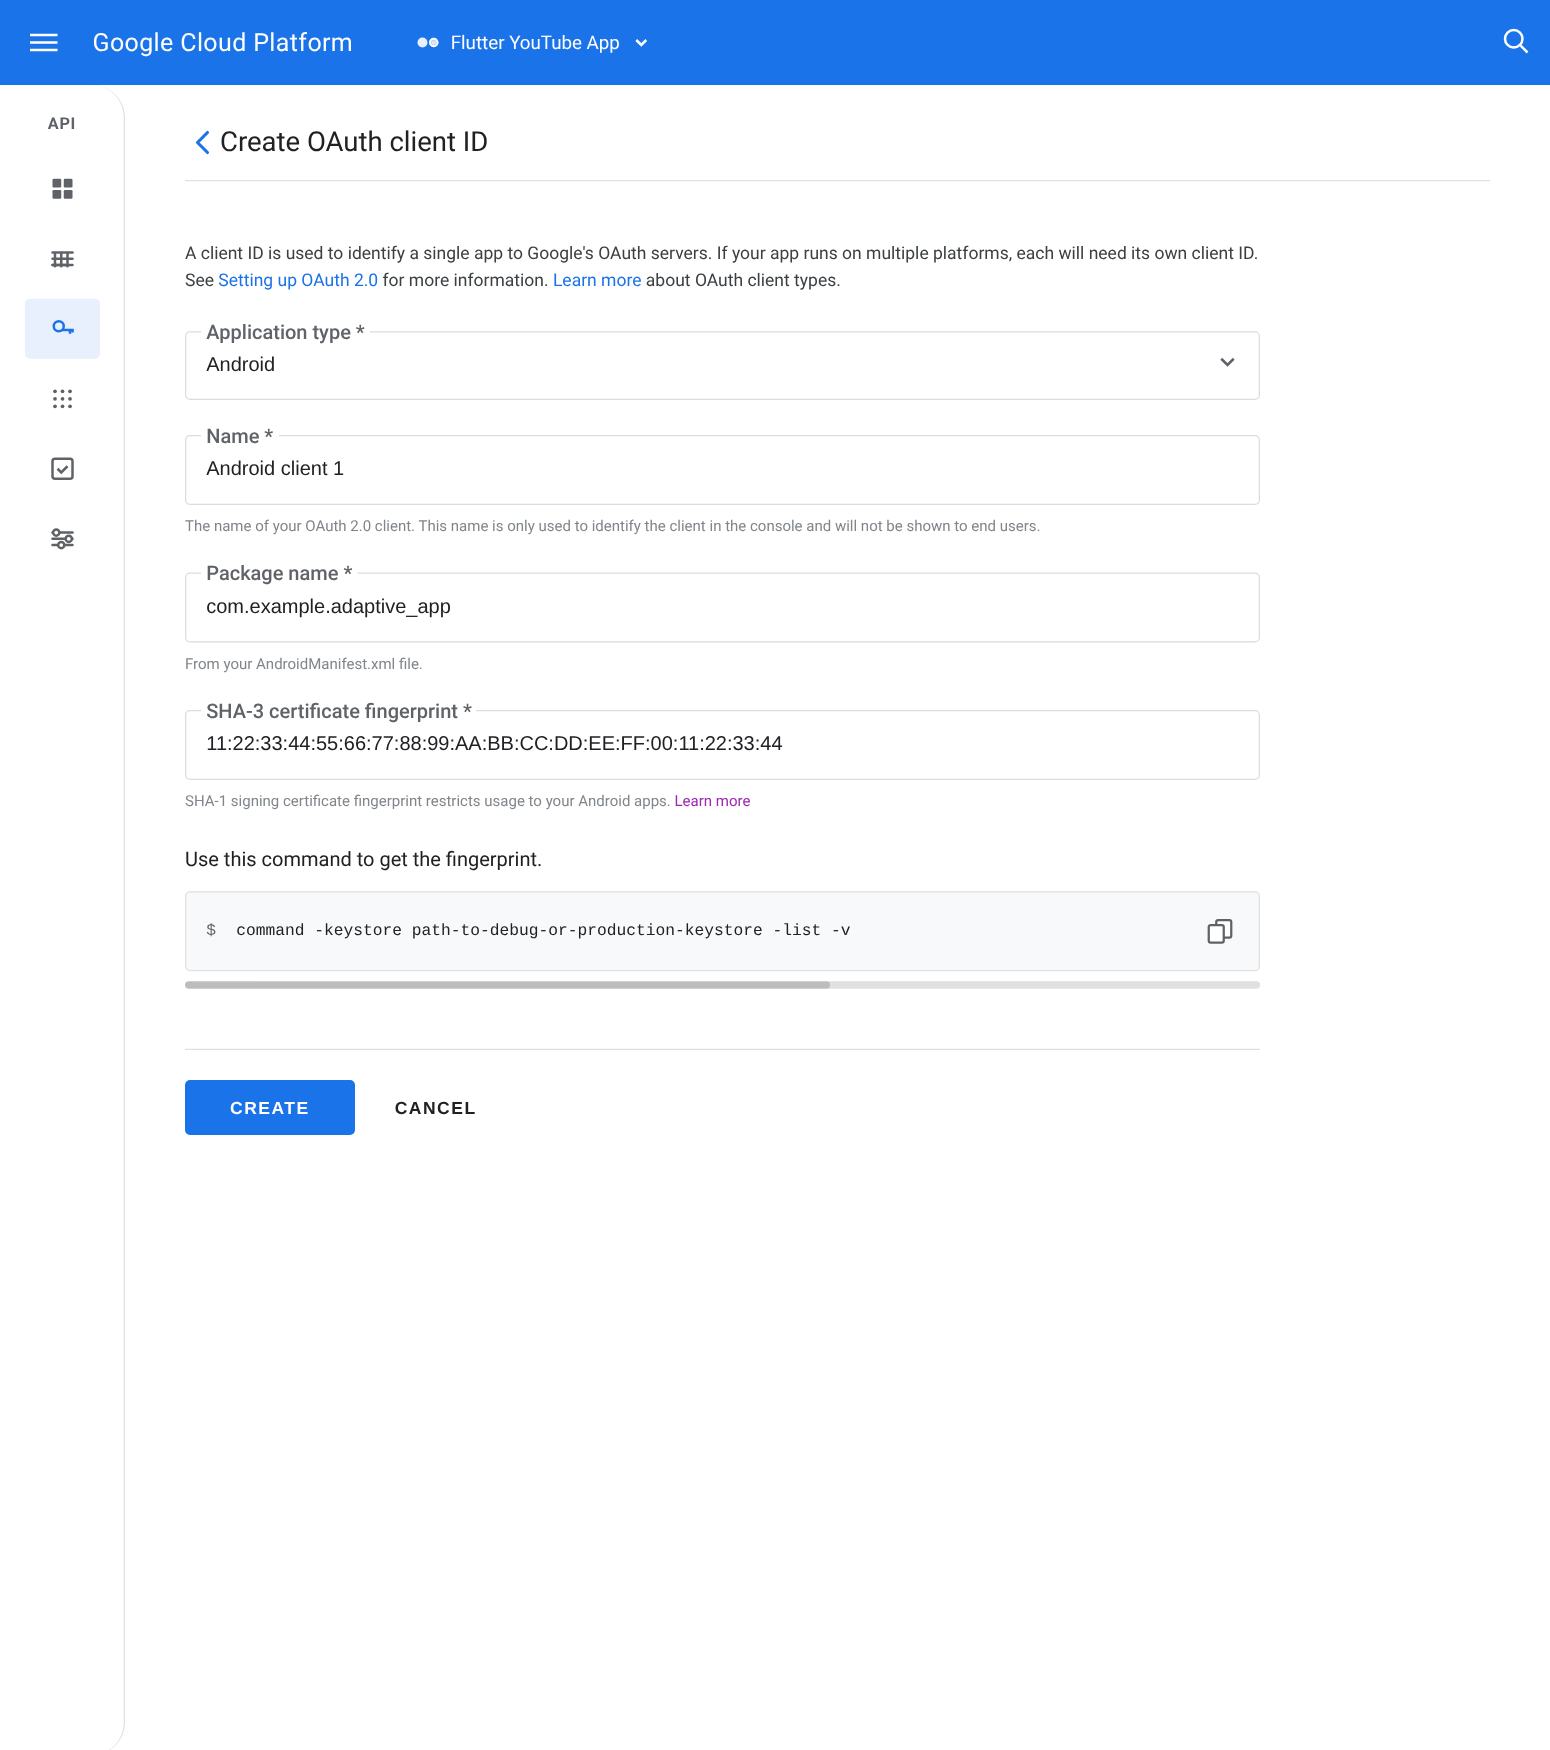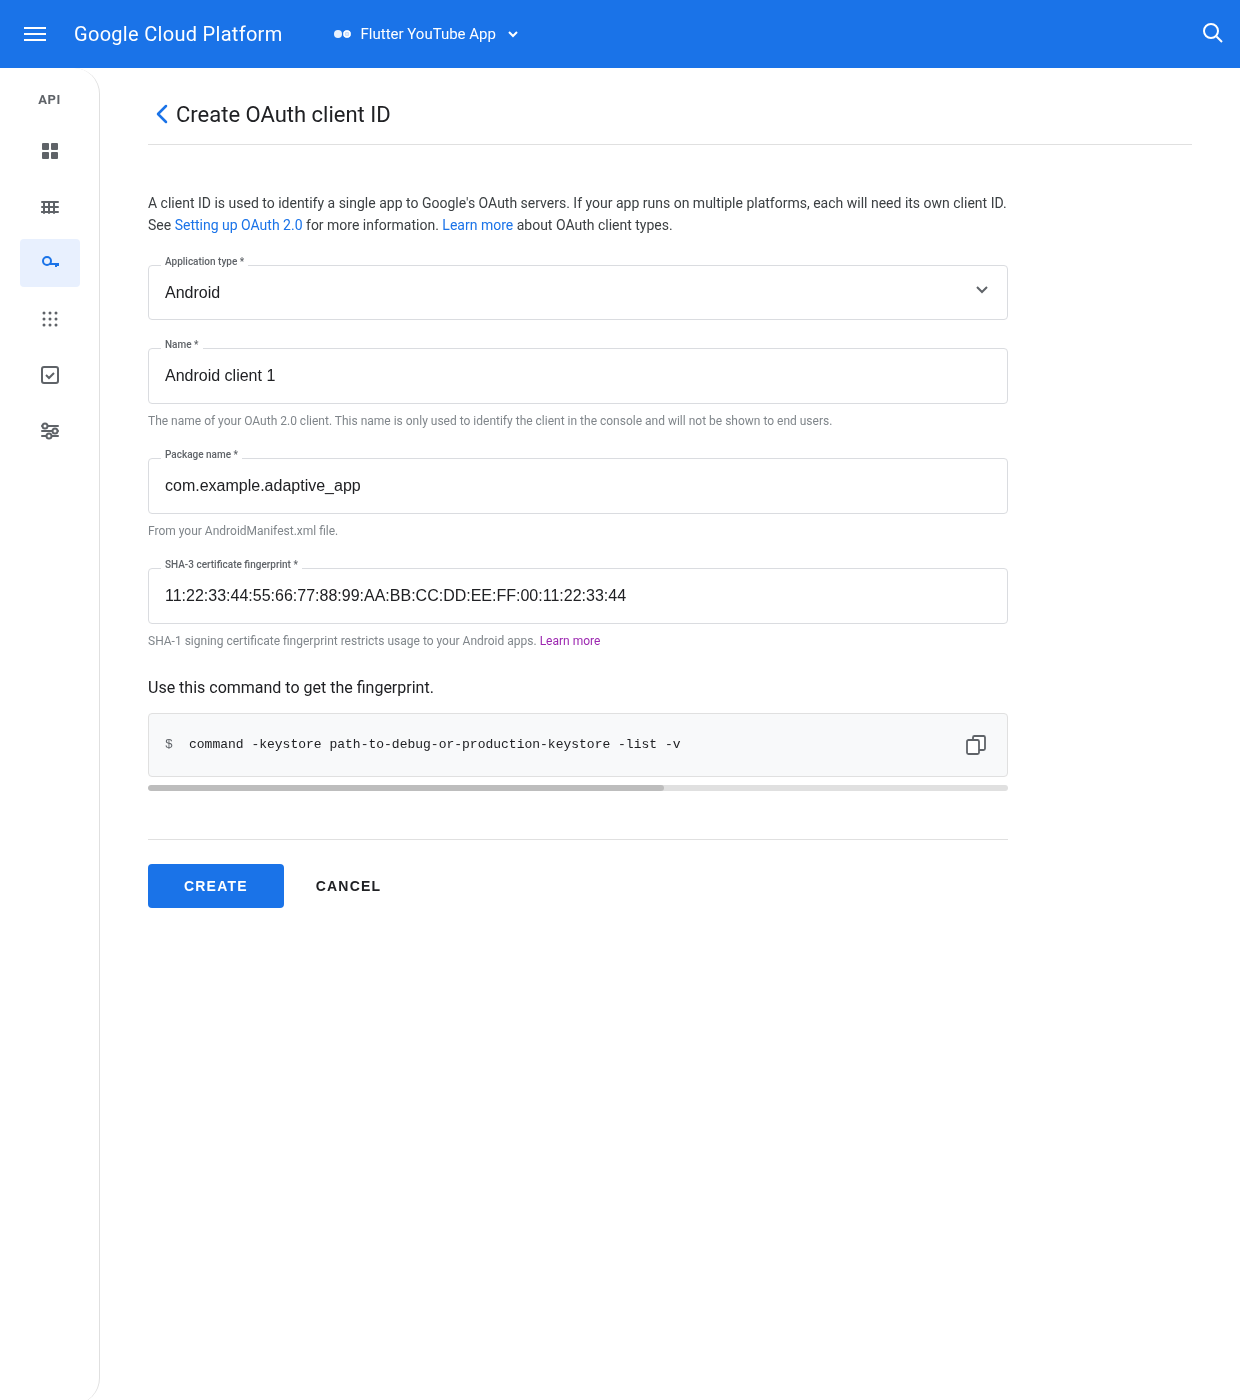--- a/index.html
+++ b/index.html
@@ -148,21 +148,21 @@
       border-radius: 4px;
       padding: 0;
       position: relative;
     }
     .field-label {
       position: absolute;
       top: -10px;
       left: 12px;
       background: #fff;
       padding: 0 4px;
-      font-size: 10px;
+      font-size: 16px;
       color: #5f6368;
       font-weight: 500;
     }
     .field-label .required { color: #5f6368; }
     .field-select {
       width: 100%;
       border: none;
       outline: none;
       padding: 18px 16px;
       font-size: 16px;

